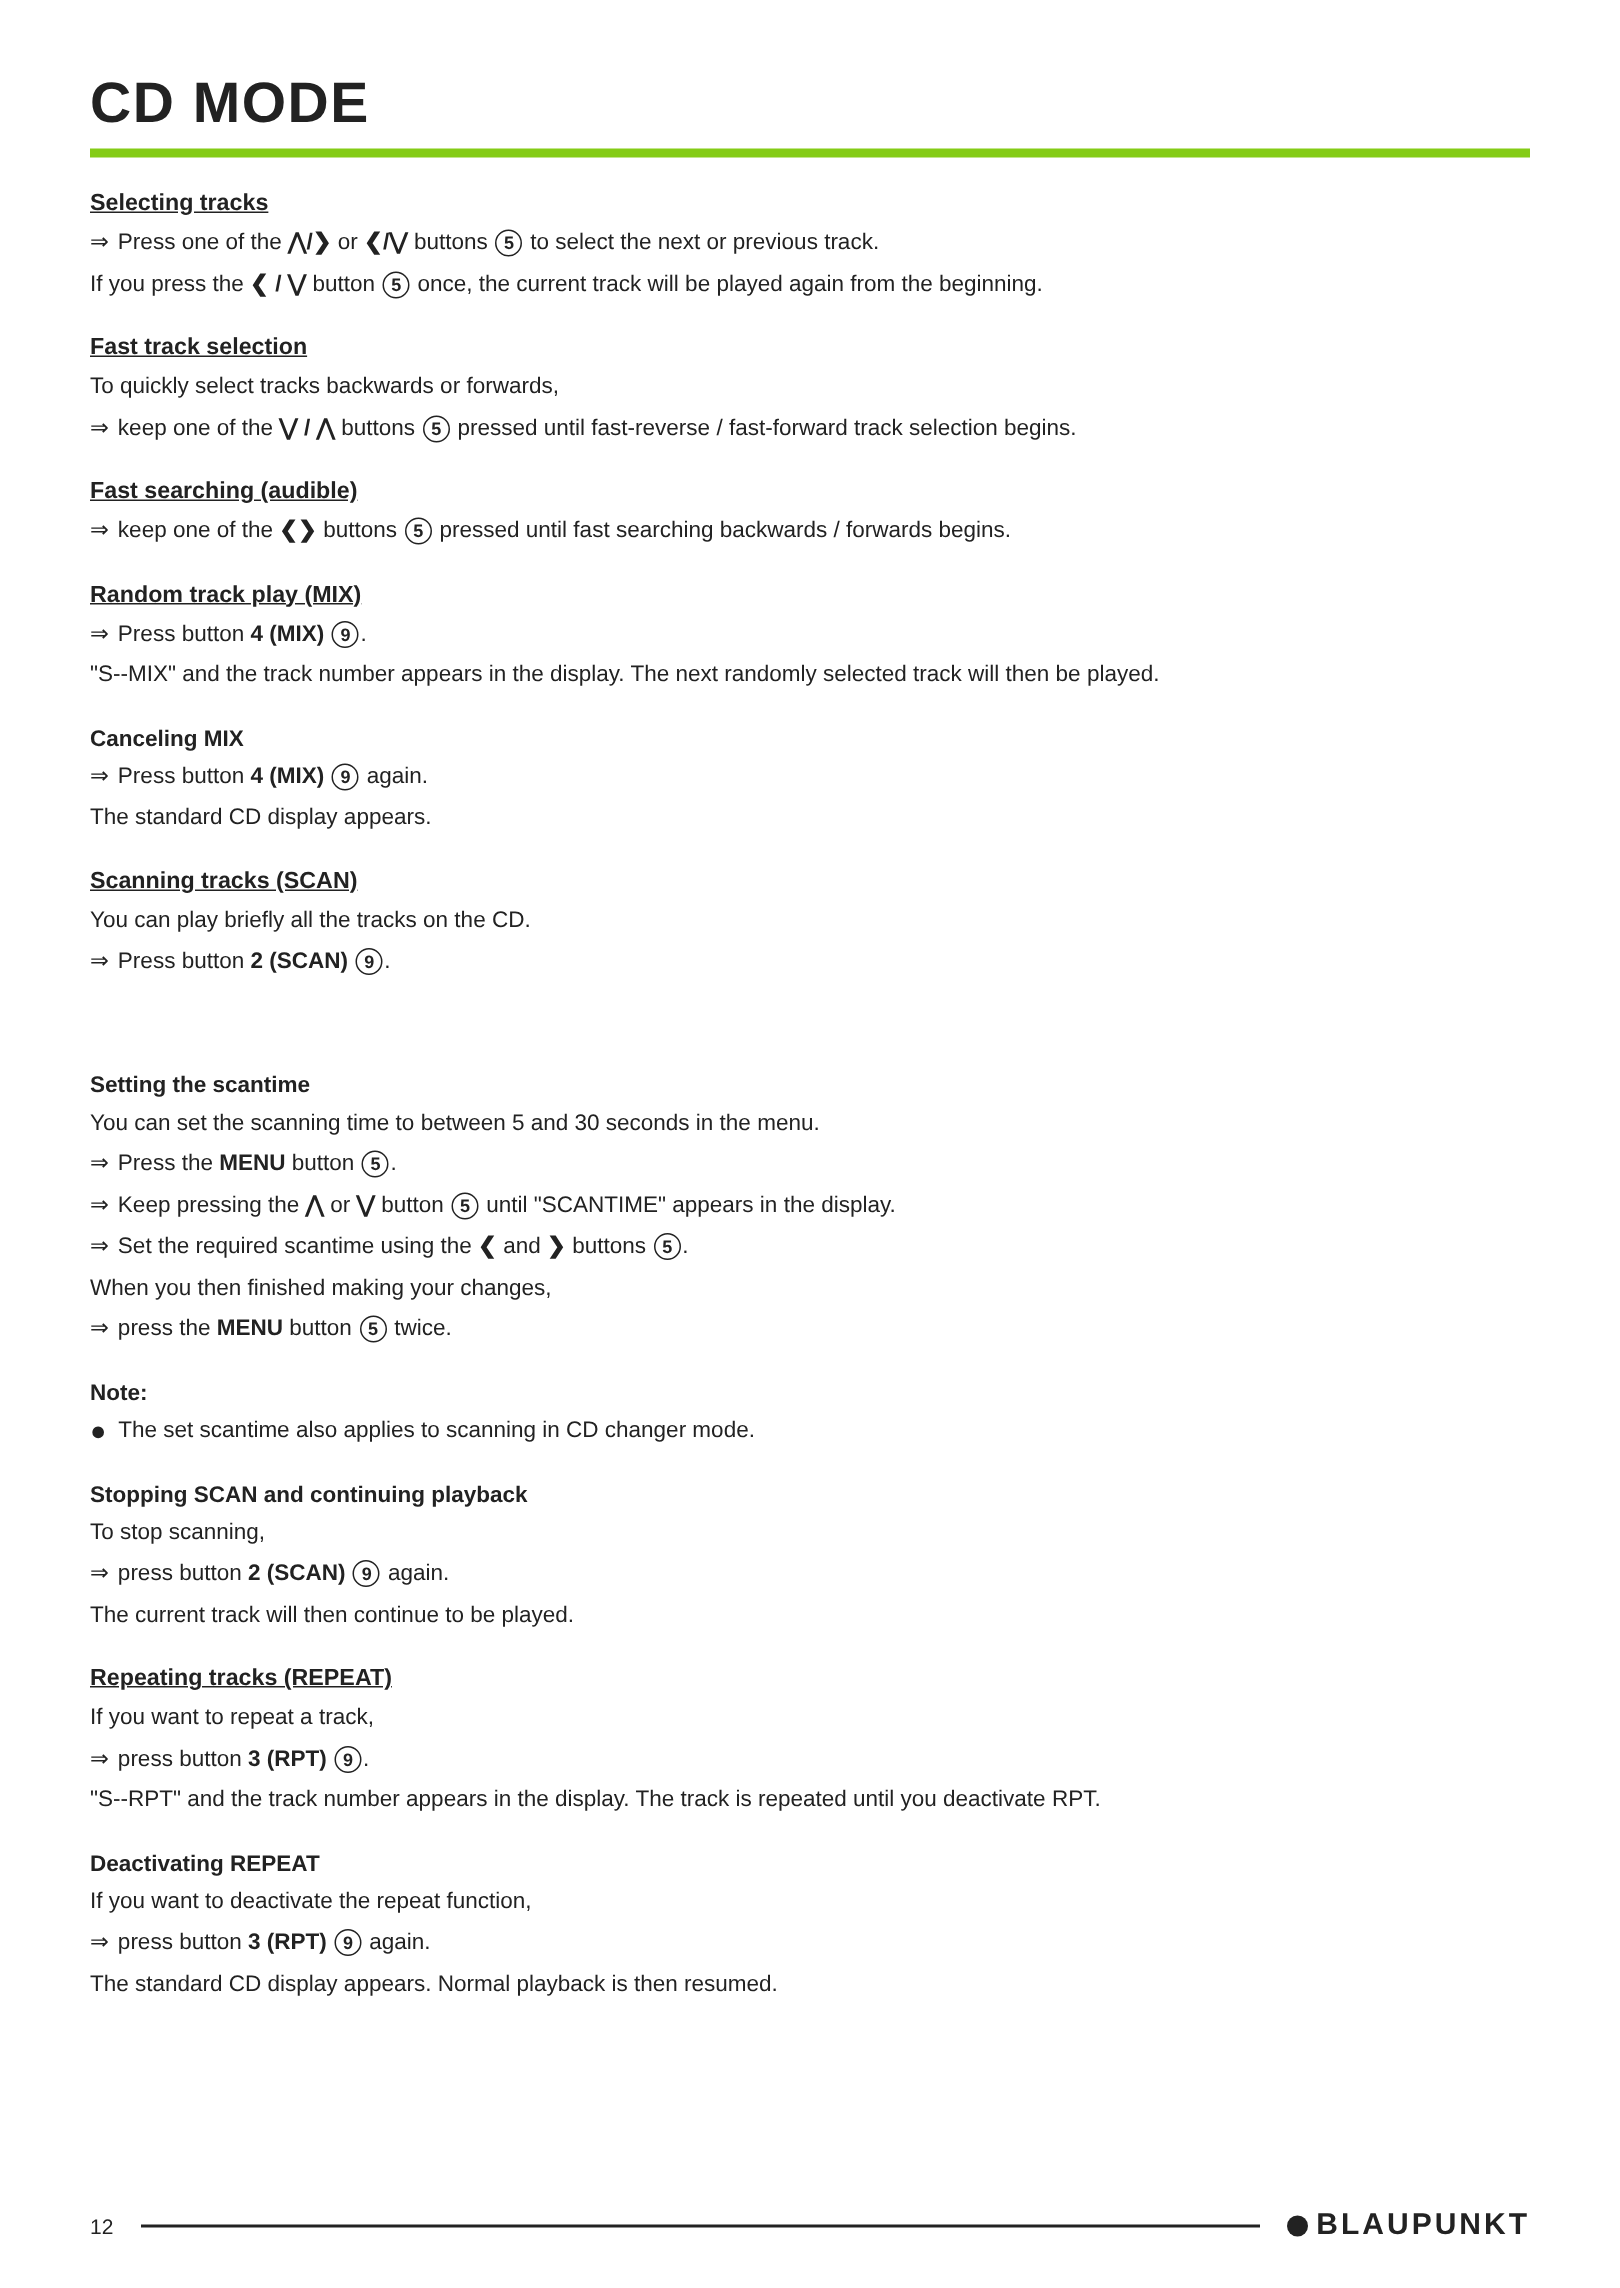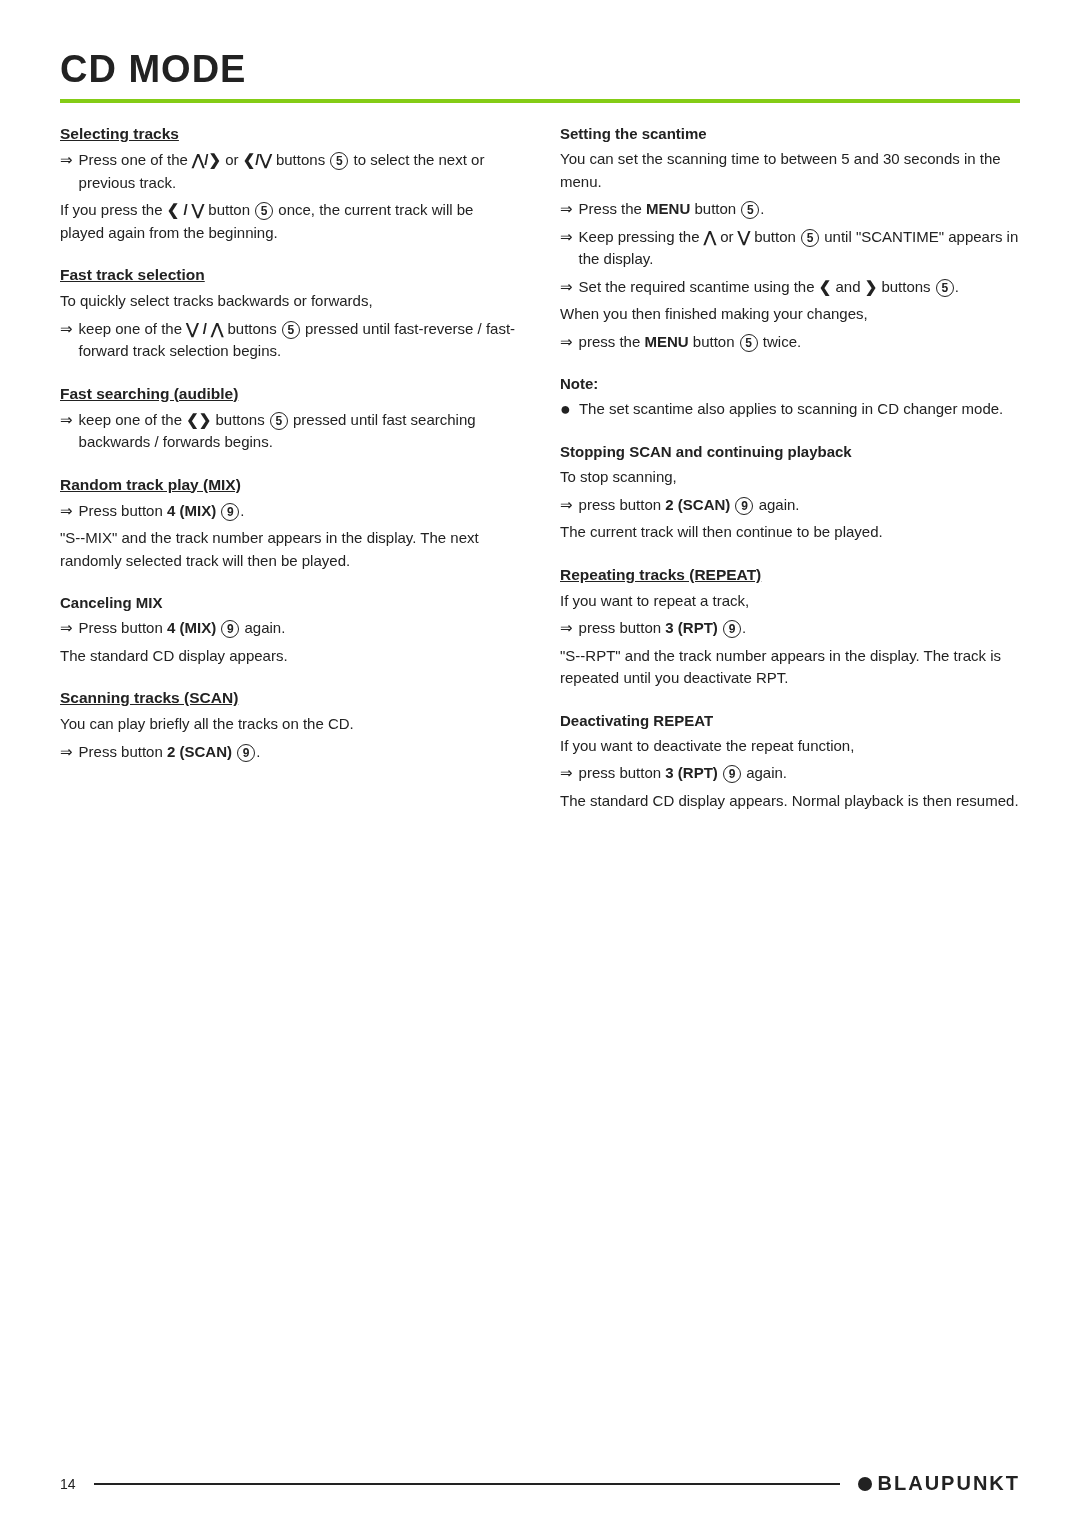--- a/index.html
+++ b/index.html
@@ -12,28 +12,29 @@
       color: #222;
       position: relative;
     }
     .page {
       padding: 48px 60px 60px 60px;
     }
     h1.page-title {
       font-size: 38px;
       font-weight: 900;
       letter-spacing: 1px;
-      border-bottom: 4px solid #84cc16;
+      border-bottom: 6px solid #84cc16;
       padding-bottom: 8px;
       margin-bottom: 22px;
       text-transform: uppercase;
     }
     .two-col {
       display: flex;
       gap: 40px;
+      flex-direction: column;
     }
     .col {
       flex: 1;
     }
     .section {
       margin-bottom: 22px;
     }
     .section-title {
       font-size: 15.5px;
       font-weight: 700;
@@ -288,20 +289,20 @@
             press button <span class="bold">3 (RPT)</span> <span class="circle-num">9</span> again.
           </span>
         </div>
         <p>The standard CD display appears. Normal playback is then resumed.</p>
       </div>
 
     </div>
   </div>
 
   <div class="footer">
-    <span class="footer-page">14</span>
+    <span class="footer-page">12</span>
     <div class="footer-line"></div>
     <div class="footer-brand">
       <div class="brand-dot"></div>
       <span class="brand-name">BLAUPUNKT</span>
     </div>
   </div>
 </div>
 
 </body></html>

